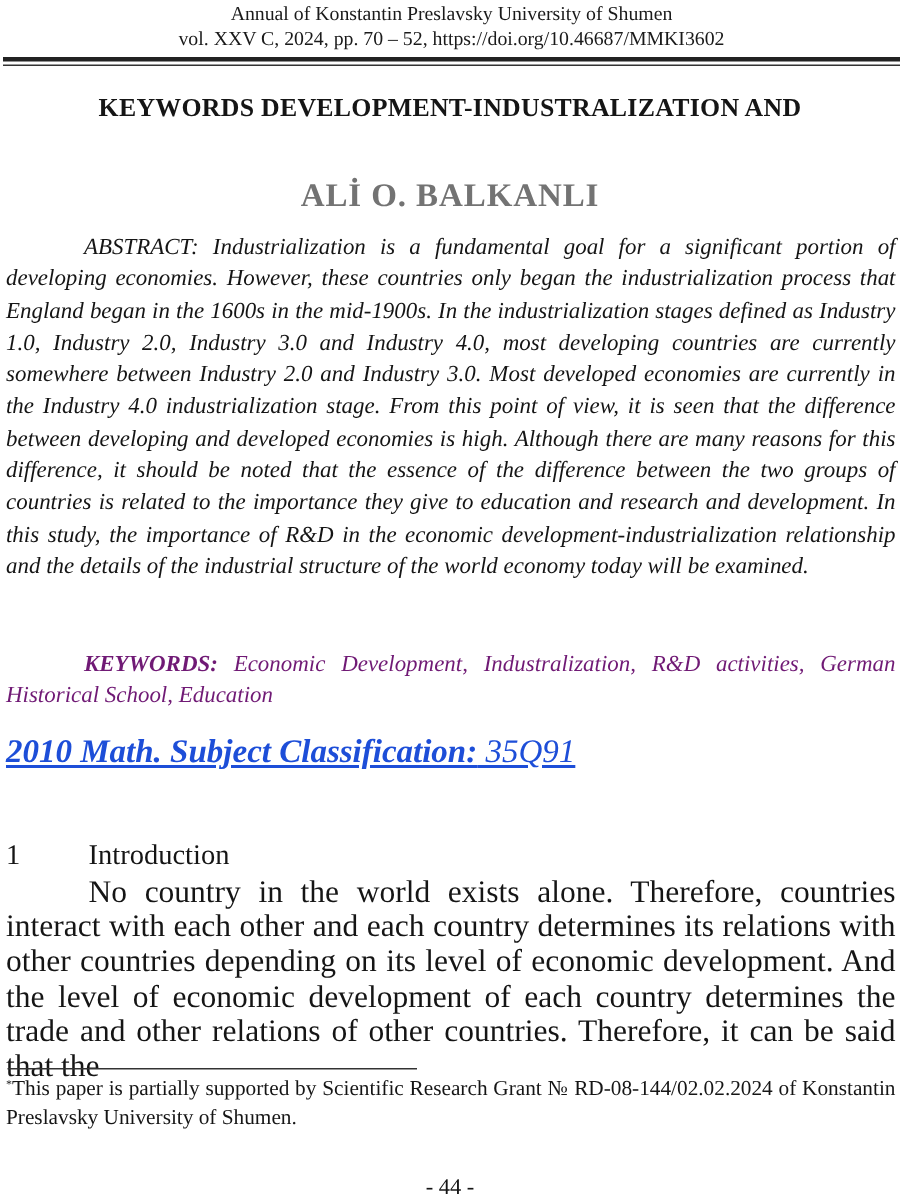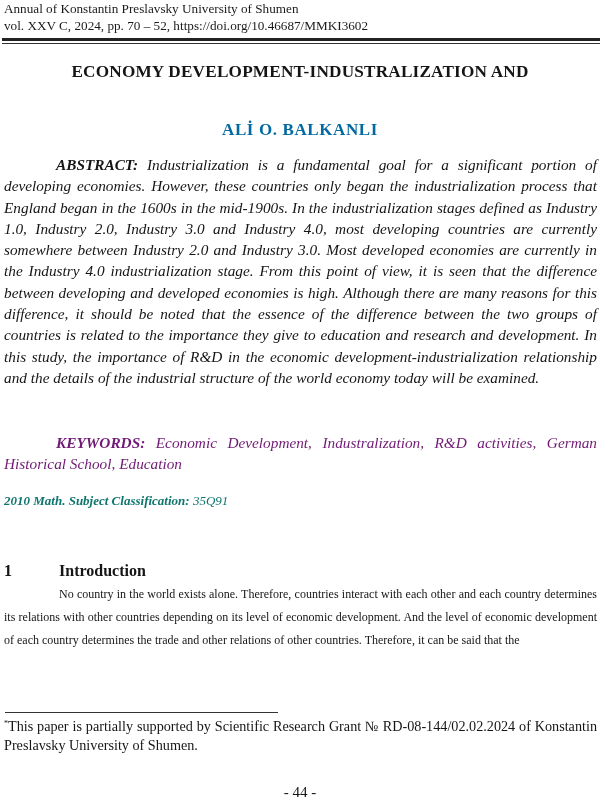--- a/index.html
+++ b/index.html
@@ -24,21 +24,21 @@
     
     .running-header {
       position: absolute;
       left: 4px;
       top: 0px;
       width: 594px;
       font-size: 13.2px;
       line-height: 17px;
       color: #1a1a1a;
     }
-    .running-header .line { white-space: nowrap; }
+    .running-header .line { white-space: nowrap; text-align: center; }
     .header-rule-thick {
       position: absolute;
       left: 2px; top: 38px;
       width: 598px; height: 3px;
       background: #222222;
     }
     .header-rule-thin {
       position: absolute;
       left: 2px; top: 43px;
       width: 598px; height: 1px;
@@ -60,82 +60,83 @@
       font-size: 9px;
       vertical-align: 7px;
       line-height: 0;
     }
     .author {
       position: absolute;
       left: 0; top: 120px;
       width: 600px;
       text-align: center;
       font-weight: bold;
-      font-size: 17px;
+      font-size: 22px;
       line-height: 20px;
       letter-spacing: 0.6px;
-      color: #0369a1;
+      color: #737373;
     }
     
     .abstract {
       position: absolute;
       left: 4px; top: 154px;
       width: 593px;
       font-style: italic;
       font-size: 15.3px;
       line-height: 21.3px;
       text-align: justify;
       text-indent: 52px;
       color: #151515;
     }
     .abstract .lead {
-      font-weight: bold;
+      font-weight: normal;
       margin-top: 12px;
     }
     .keywords {
       position: absolute;
       left: 4px; top: 432px;
       width: 593px;
       font-style: italic;
       font-size: 15.3px;
       line-height: 21.3px;
       text-align: justify;
       text-indent: 52px;
       color: #701a75;
     }
     .keywords .lead { font-weight: bold; }
     .msc {
       position: absolute;
       left: 4px; top: 490px;
       width: 593px;
       font-style: italic;
-      font-size: 13px;
+      font-size: 22px;
       line-height: 21px;
-      color: #0f766e;
+      color: #1d4ed8;
+      text-decoration: underline;
     }
     .msc .lead { font-weight: bold; }
     
     .section-heading {
       position: absolute;
       left: 4px; top: 560px;
       width: 593px;
-      font-weight: bold;
-      font-size: 16px;
+      font-weight: normal;
+      font-size: 19px;
       line-height: 22px;
       color: #151515;
     }
     .section-heading .num {
       display: inline-block;
       width: 55px;
     }
     .body-text {
       position: absolute;
       left: 4px; top: 583px;
       width: 593px;
-      font-size: 12px;
+      font-size: 21px;
       line-height: 23.2px;
       text-align: justify;
       text-indent: 55px;
       color: #151515;
     }
     
     .footnote-rule {
       position: absolute;
       left: 5px; top: 712px;
       width: 273px; height: 1px;
@@ -171,21 +172,21 @@
 <div class="page">
 
   <div class="running-header">
     <div class="line">Annual of Konstantin Preslavsky University of Shumen</div>
     <div class="line">vol. XXV C, 2024, pp. 70 – 52, https://doi.org/10.46687/MMKI3602</div>
   </div>
   <div class="header-rule-thick"></div>
   <div class="header-rule-thin"></div>
 
   <div class="title">
-    <div>ECONOMY DEVELOPMENT-INDUSTRALIZATION AND</div>
+    <div>KEYWORDS DEVELOPMENT-INDUSTRALIZATION AND</div>
   </div>
 
   <div class="author">ALİ O. BALKANLI</div>
 
   <div class="abstract"><span class="lead">ABSTRACT:</span><span> Industrialization is a fundamental goal for a significant portion of developing economies. However, these countries only began the industrialization process that England began in the 1600s in the mid-1900s. In the industrialization stages defined as Industry 1.0, Industry 2.0, Industry 3.0 and Industry 4.0, most developing countries are currently somewhere between Industry 2.0 and Industry 3.0. Most developed economies are currently in the Industry 4.0 industrialization stage. From this point of view, it is seen that the difference between developing and developed economies is high. Although there are many reasons for this difference, it should be noted that the essence of the difference between the two groups of countries is related to the importance they give to education and research and development. In this study, the importance of R&amp;D in the economic development-industrialization relationship and the details of the industrial structure of the world economy today will be examined.</span></div>
 
   <div class="keywords"><span class="lead">KEYWORDS:</span><span> Economic Development, Industralization, R&amp;D activities, German Historical School, Education</span></div>
 
   <div class="msc"><span class="lead">2010 Math. Subject Classification:</span><span> 35Q91</span></div>
 

